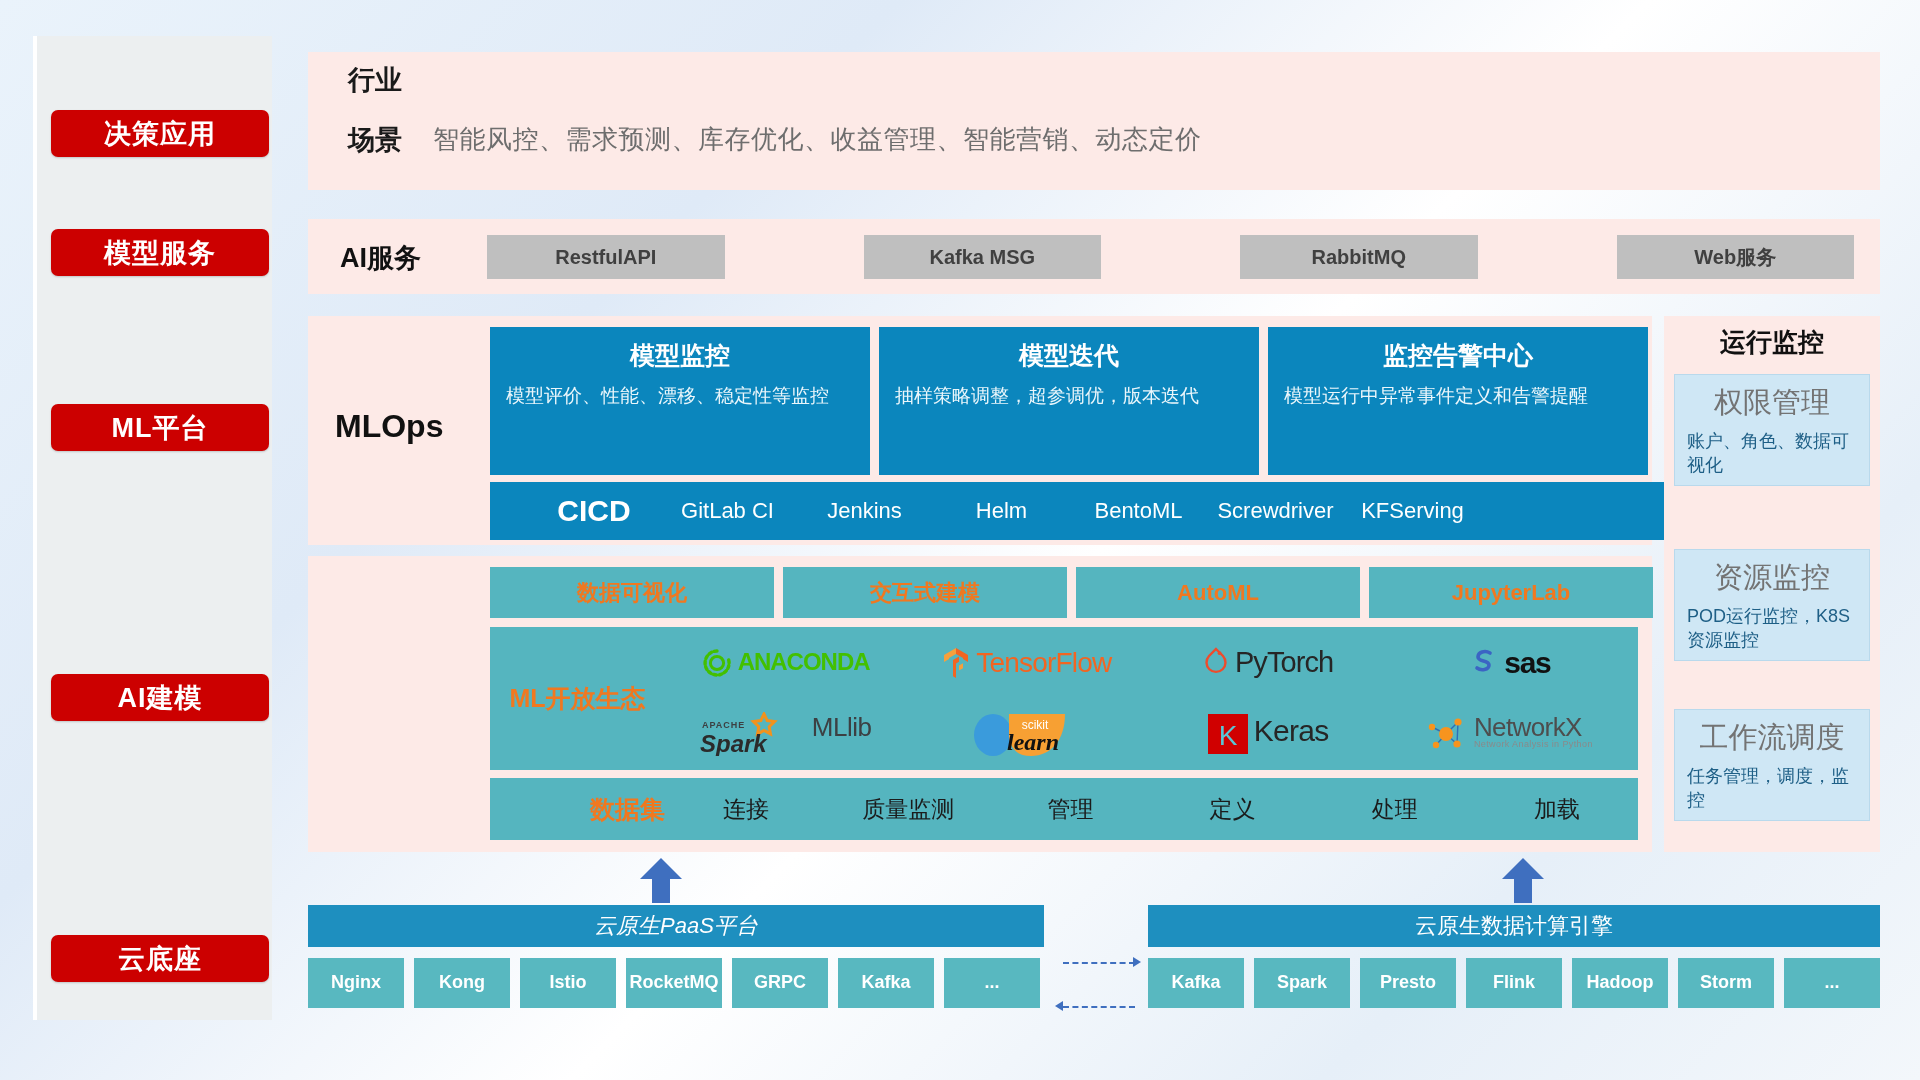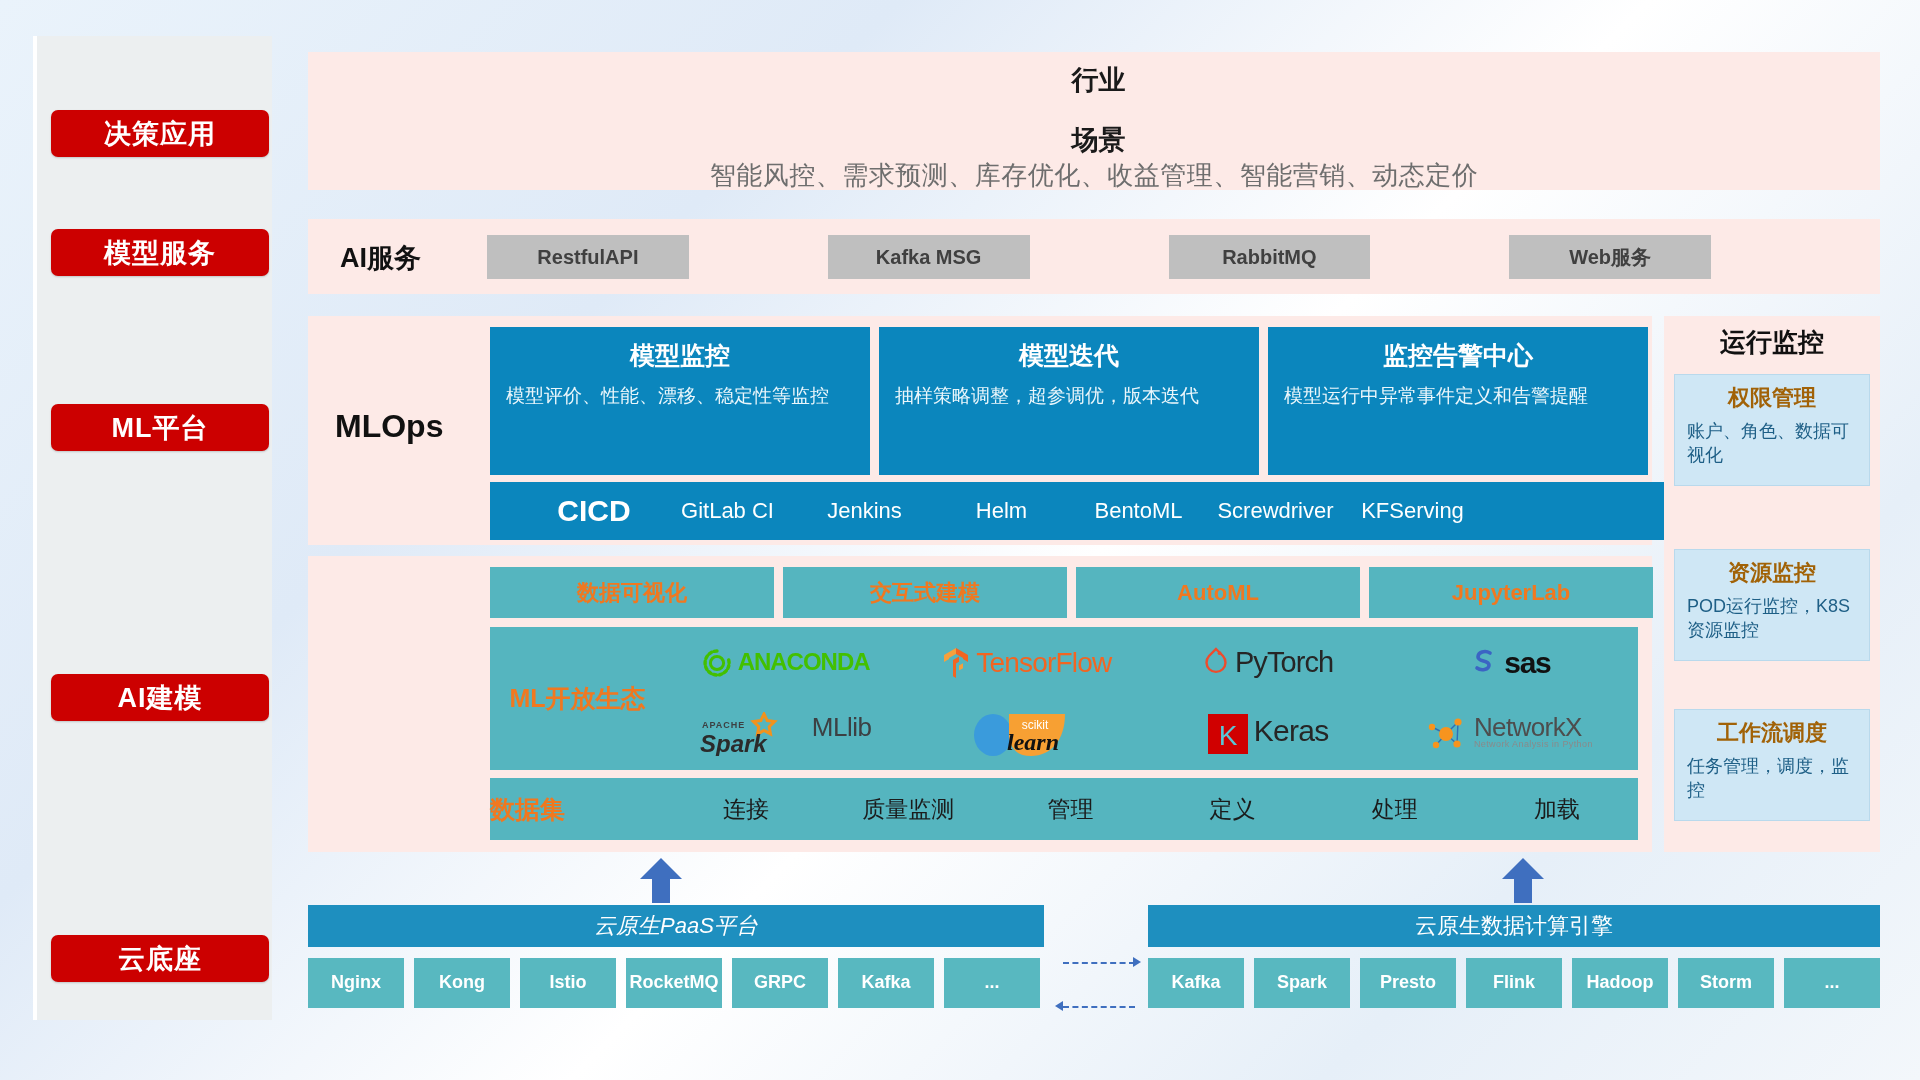--- a/index.html
+++ b/index.html
@@ -23,34 +23,34 @@
     display:flex;align-items:center;justify-content:center;
     letter-spacing:1px;
     box-shadow:0 1px 2px rgba(0,0,0,.18);
   }
 
   
   .band{position:absolute;background:#fdeae7;}
 
   
   .band-top{left:308px;top:52px;width:1572px;height:138px;}
-  .toprow{position:absolute;display:flex;align-items:center;flex-direction:column;}
+  .toprow{position:absolute;display:flex;}
   .toprow .tlabel{
     width:125px;color:#1a1a1a;font-size:27px;font-weight:bold;text-align:left;
     padding-left:40px;box-sizing:border-box;
   }
   .toprow .tvalue{color:#6e6e6e;font-size:26px;letter-spacing:.5px;}
 
   
   .band-svc{left:308px;top:219px;width:1572px;height:75px;}
   .svc-label{
     position:absolute;left:340px;top:240px;width:130px;
     font-size:27px;font-weight:bold;color:#111;
   }
-  .svc-row{position:absolute;left:487px;top:235px;width:1224px;display:flex;gap:16px;}
+  .svc-row{position:absolute;left:487px;top:235px;width:1367px;display:flex;gap:16px;}
   .svc-chip{
     width:254px;height:44px;background:#bfbfbf;color:#404040;
     font-size:20px;font-weight:bold;display:flex;align-items:center;justify-content:center;
     margin-right:123px;
   }
   .svc-chip:last-child{margin-right:0;}
 
   
   .band-mlops{left:308px;top:316px;width:1344px;height:229px;}
   .mlops-label{
@@ -93,34 +93,34 @@
   }
   .eco-logos{flex:1;display:grid;grid-template-columns:repeat(4,1fr);grid-template-rows:1fr 1fr;
     align-items:center;justify-items:center;height:100%;padding-right:8px;box-sizing:border-box;}
   .logo{display:flex;align-items:flex-start;gap:6px;}
   .logo-txt{font-size:27px;letter-spacing:-.4px;}
 
   .data-bar{
     position:absolute;left:490px;top:778px;width:1148px;height:62px;background:#55b5bf;
     display:flex;align-items:center;
   }
-  .data-title{width:175px;text-align:left;color:#f07820;font-size:25px;font-weight:bold;flex:none;}
+  .data-title{width:175px;text-align:right;color:#f07820;font-size:25px;font-weight:bold;flex:none;}
   .data-item{flex:1;text-align:center;color:#1b1b1b;font-size:23px;}
 
   
   .band-right{left:1664px;top:316px;width:216px;height:536px;background:#fdeae7;}
   .right-title{
     position:absolute;left:1664px;top:325px;width:216px;text-align:center;
     font-size:26px;font-weight:bold;color:#111;
   }
   .rcard{
     position:absolute;left:1674px;width:196px;background:#cfe7f5;border:1px solid #b9d9ec;
     box-sizing:border-box;padding:8px 12px;
   }
-  .rcard .rc-title{color:#a16207;font-size:22px;font-weight:bold;text-align:center;margin-bottom:6px;}
+  .rcard .rc-title{color:#737373;font-size:29px;font-weight:normal;text-align:center;margin-bottom:6px;}
   .rcard .rc-desc{color:#1e5f86;font-size:18px;line-height:1.35;}
 
   
   .arrow{position:absolute;width:0;height:0;}
   .arrow-stem{position:absolute;background:#3f6fbf;}
   .cloud-bar{
     position:absolute;height:42px;background:#1e8fbf;color:#fff;
     display:flex;align-items:center;justify-content:center;font-size:22px;
   }
   .cbar-paas{left:308px;top:905px;width:736px;font-style:italic;}

